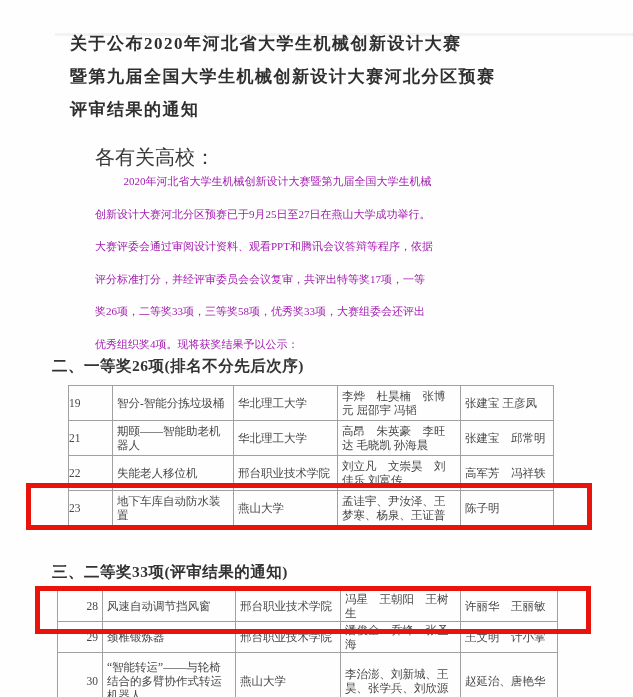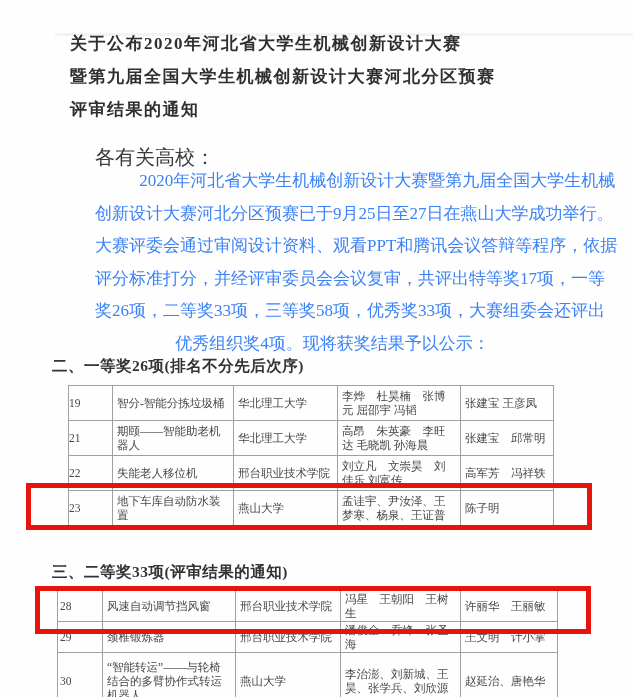--- a/index.html
+++ b/index.html
@@ -20,21 +20,21 @@
     text-align:left;
     font-size:17px;font-weight:bold;color:#2f2f2f;
     line-height:33px;letter-spacing:1.5px;
   }
   .salutation{
     position:absolute;top:134px;left:95px;width:470px;
     font-size:20px;line-height:30px;color:#3a3a3a;margin-top:8px;
   }
   .para{
     position:absolute;top:165px;left:95px;width:475px;
-    font-size:17px;line-height:32.5px;color:#3b82f6;text-align:center;
+    font-size:11px;line-height:32.5px;color:#a21caf;
   }
   .para .line{white-space:nowrap;}
   .para .indent{text-indent:2.6em;}
   .sec-heading{
     position:absolute;left:52px;
     font-size:15.5px;font-weight:bold;color:#333;
     line-height:20px;letter-spacing:0.5px;
   }
   #heading-first{top:356px;}
   #heading-second{top:562px;}
@@ -50,21 +50,21 @@
     line-height:14px;
     overflow:hidden;
     word-break:break-all;
   }
   #table-first{top:385px;left:68px;width:485px;}
   #table-first tr{height:35px;}
   #table-second{top:590px;left:57px;width:500px;}
   #table-second tr.short{height:22px;}
   #table-second tr.tall{height:56px;}
   td.num{padding-left:0;}
-  #table-second td.num{text-align:left;padding-left:2px;}
+  #table-second td.num{text-align:right;padding-left:2px;}
   .hl-box{
     position:absolute;
     border-style:solid;
     background:transparent;
     pointer-events:none;
   }
   #hl-box-1{left:26px;top:483px;width:556px;height:37px;border-width:5px;}
   #hl-box-2{left:35px;top:586px;width:546px;height:38px;border-width:5px;}
 </style>
 </head>

